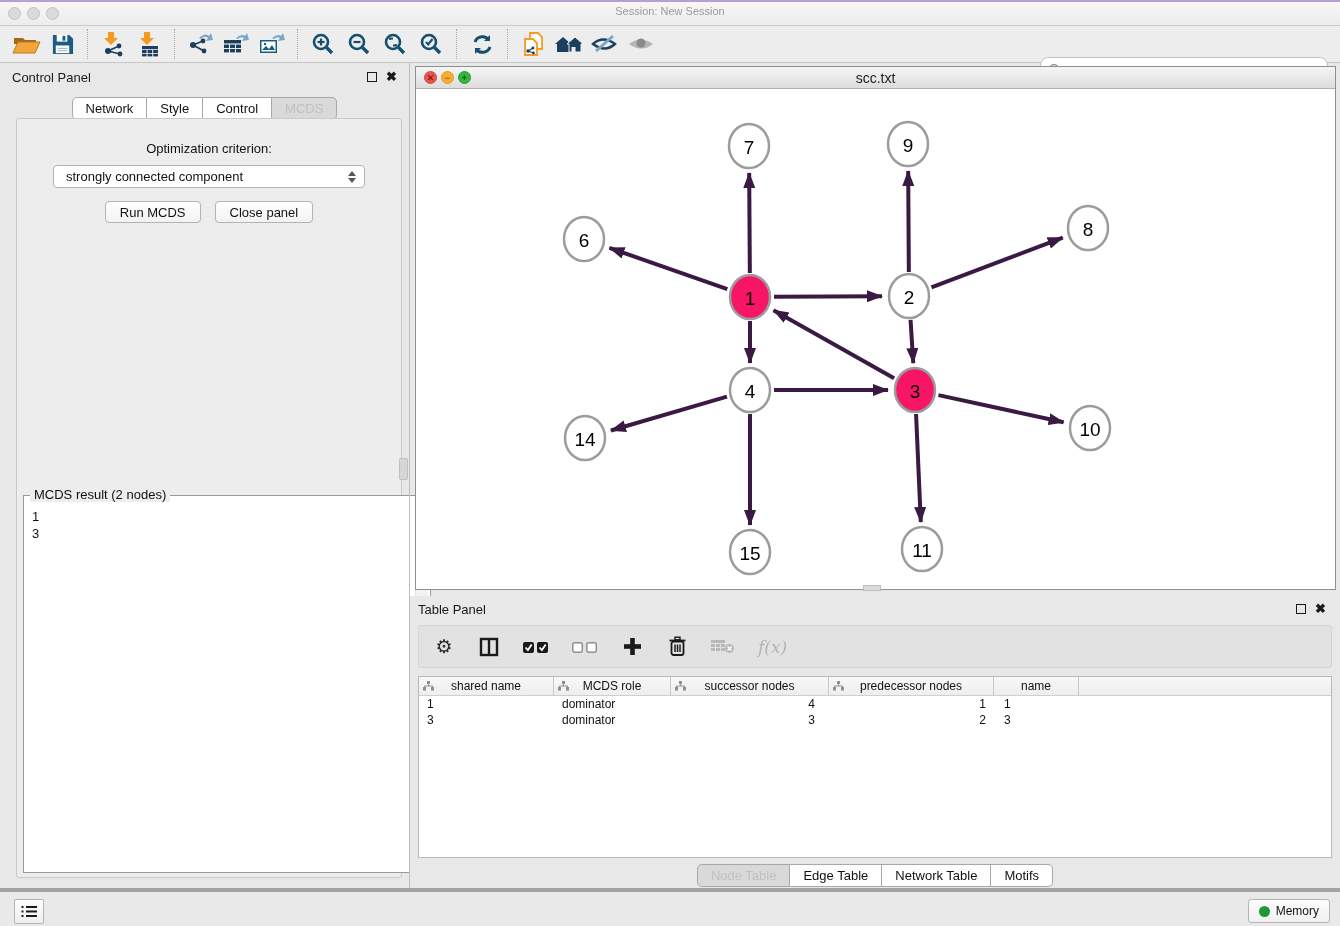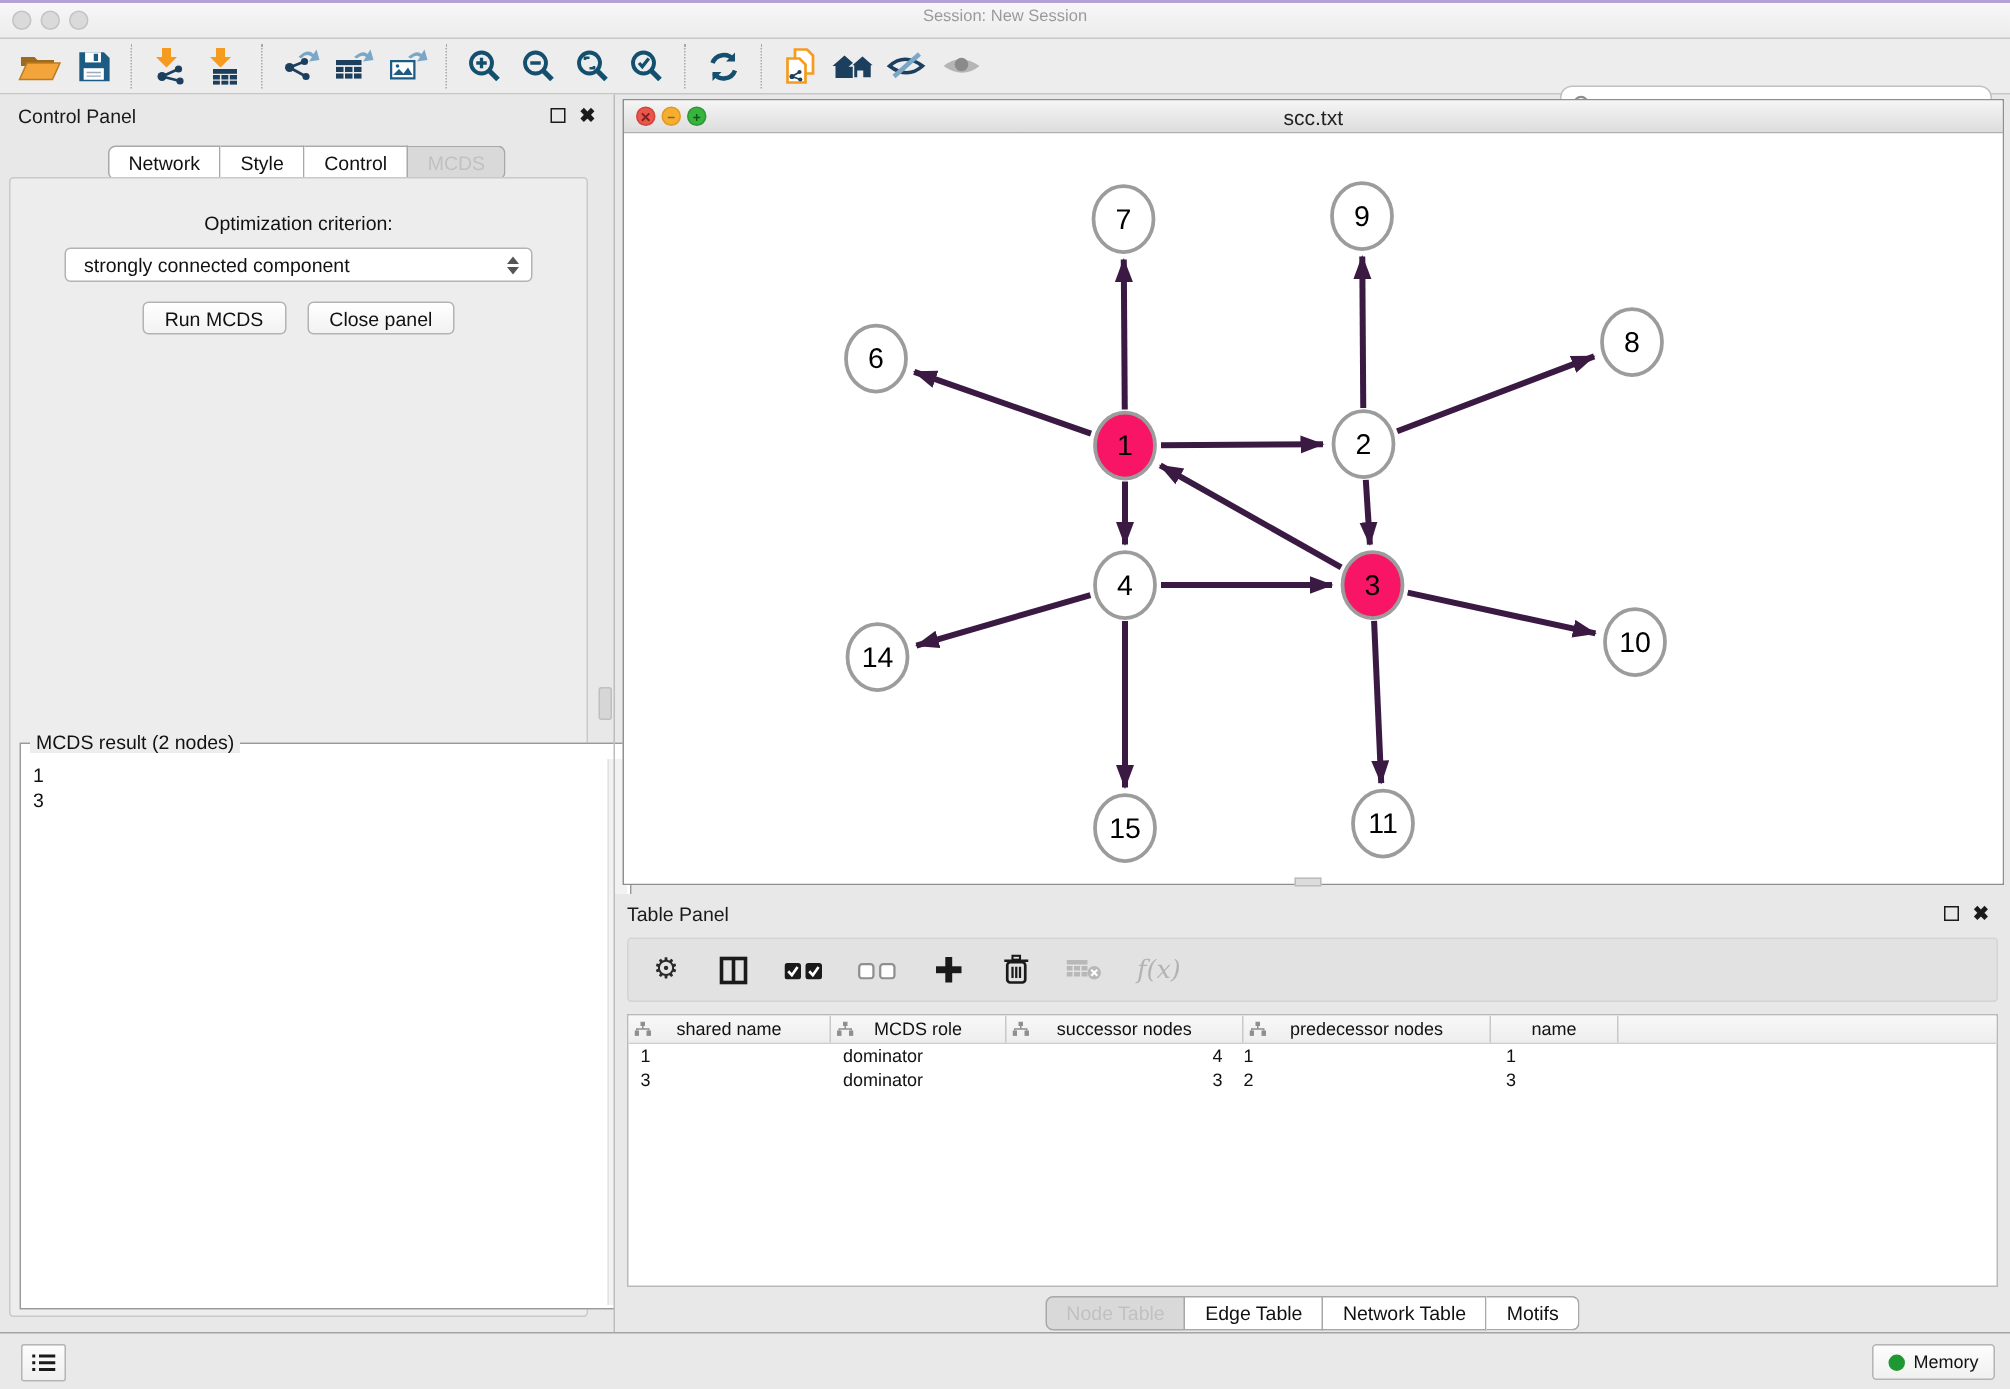--- a/index.html
+++ b/index.html
@@ -40,21 +40,21 @@
   .win-btns { margin-left:auto; display:flex; align-items:center; gap:9px; }
   .float-box { width:10px; height:10px; border:1.6px solid #1a1a1a; background:transparent; }
   .close-x { font-size:13px; font-weight:bold; color:#1a1a1a; line-height:10px; }
   .seg-tabs { display:flex; justify-content:center; }
   .cp-tabs { position:absolute; left:0; right:0; top:34px; }
   .seg-tab { padding:3px 13px; font-size:13px; background:#fff; border:1px solid #a8a8a8;
     border-left:none; color:#111; white-space:nowrap; }
   .seg-tab:first-child { border-left:1px solid #a8a8a8; border-radius:5px 0 0 5px; }
   .seg-tab:last-child { border-radius:0 5px 5px 0; }
   .seg-tab.active { background:#d9d9d9; color:#c1c1c1; }
-  .cp-box { position:absolute; left:6px; top:55px; width:386px; height:760px;
+  .cp-box { position:absolute; left:16px; top:55px; width:386px; height:760px;
     background:#ededed; border:1px solid #c9c9c9; border-radius:3px; }
   .opt-label { margin-top:22px; text-align:center; font-size:13px; color:#111; }
   .dropdown { margin:9px auto 0; width:312px; height:23px; background:#fff;
     border:1px solid #b3b3b3; border-radius:4px; display:flex; align-items:center;
     padding:0 8px 0 12px; font-size:13px; }
   .dd-arrows { margin-left:auto; display:flex; flex-direction:column; gap:2px; }
   .dd-arrows i { display:block; width:0; height:0; border-left:4px solid transparent; border-right:4px solid transparent; }
   .dd-up { border-bottom:5px solid #555; }
   .dd-down { border-top:5px solid #555; }
   .btn-row { margin-top:13px; display:flex; justify-content:center; gap:14px; }
@@ -97,26 +97,26 @@
   .tp-table { position:absolute; left:8px; top:80px; right:8px; height:182px;
     background:#fff; border:1px solid #b9b9b9; overflow:hidden; }
   .tp-thead { display:flex; height:19px; background:linear-gradient(#f8f8f8,#eeeeee);
     border-bottom:1px solid #cfcfcf; }
   .th { position:relative; border-right:1px solid #c9c9c9; font-size:12px;
     display:flex; align-items:center; justify-content:center; color:#111; }
   .th .tree-ic { position:absolute; left:4px; top:4px; }
   .tp-row { display:flex; height:16px; font-size:12px; align-items:center; }
   .c0{width:135px; padding-left:8px;} .c1{width:117px; padding-left:8px;}
   .c2{width:158px; text-align:right; padding-right:14px;}
-  .c3{width:165px; text-align:left; padding-right:8px;}
+  .c3{width:165px; text-align:right; padding-right:8px;}
   .c4{width:85px; padding-left:10px;}
   .tp-tabs { position:absolute; left:0; right:0; top:268px; }
   
   .statusbar { position:absolute; left:0; bottom:0; width:100%; height:38px;
-    background:#e9e9e9; border-top:1px solid #a3a3a3; }
+    background:#e9e9e9; border-top:4px solid #a3a3a3; }
   .list-btn { position:absolute; left:14px; top:7px; width:30px; height:25px;
     background:linear-gradient(#fdfdfd,#efefef); border:1px solid #b5b5b5; border-radius:2px;
     display:flex; align-items:center; justify-content:center; }
   .memory-btn { position:absolute; right:10px; top:7px; height:24px; padding:0 10px;
     background:linear-gradient(#fdfdfd,#f0f0f0); border:1px solid #b5b5b5; border-radius:3px;
     display:flex; align-items:center; gap:6px; font-size:12px; color:#111; }
   .mem-dot { width:11px; height:11px; border-radius:50%; background:#1f9732; }
 </style>
 </head>
 <body>

